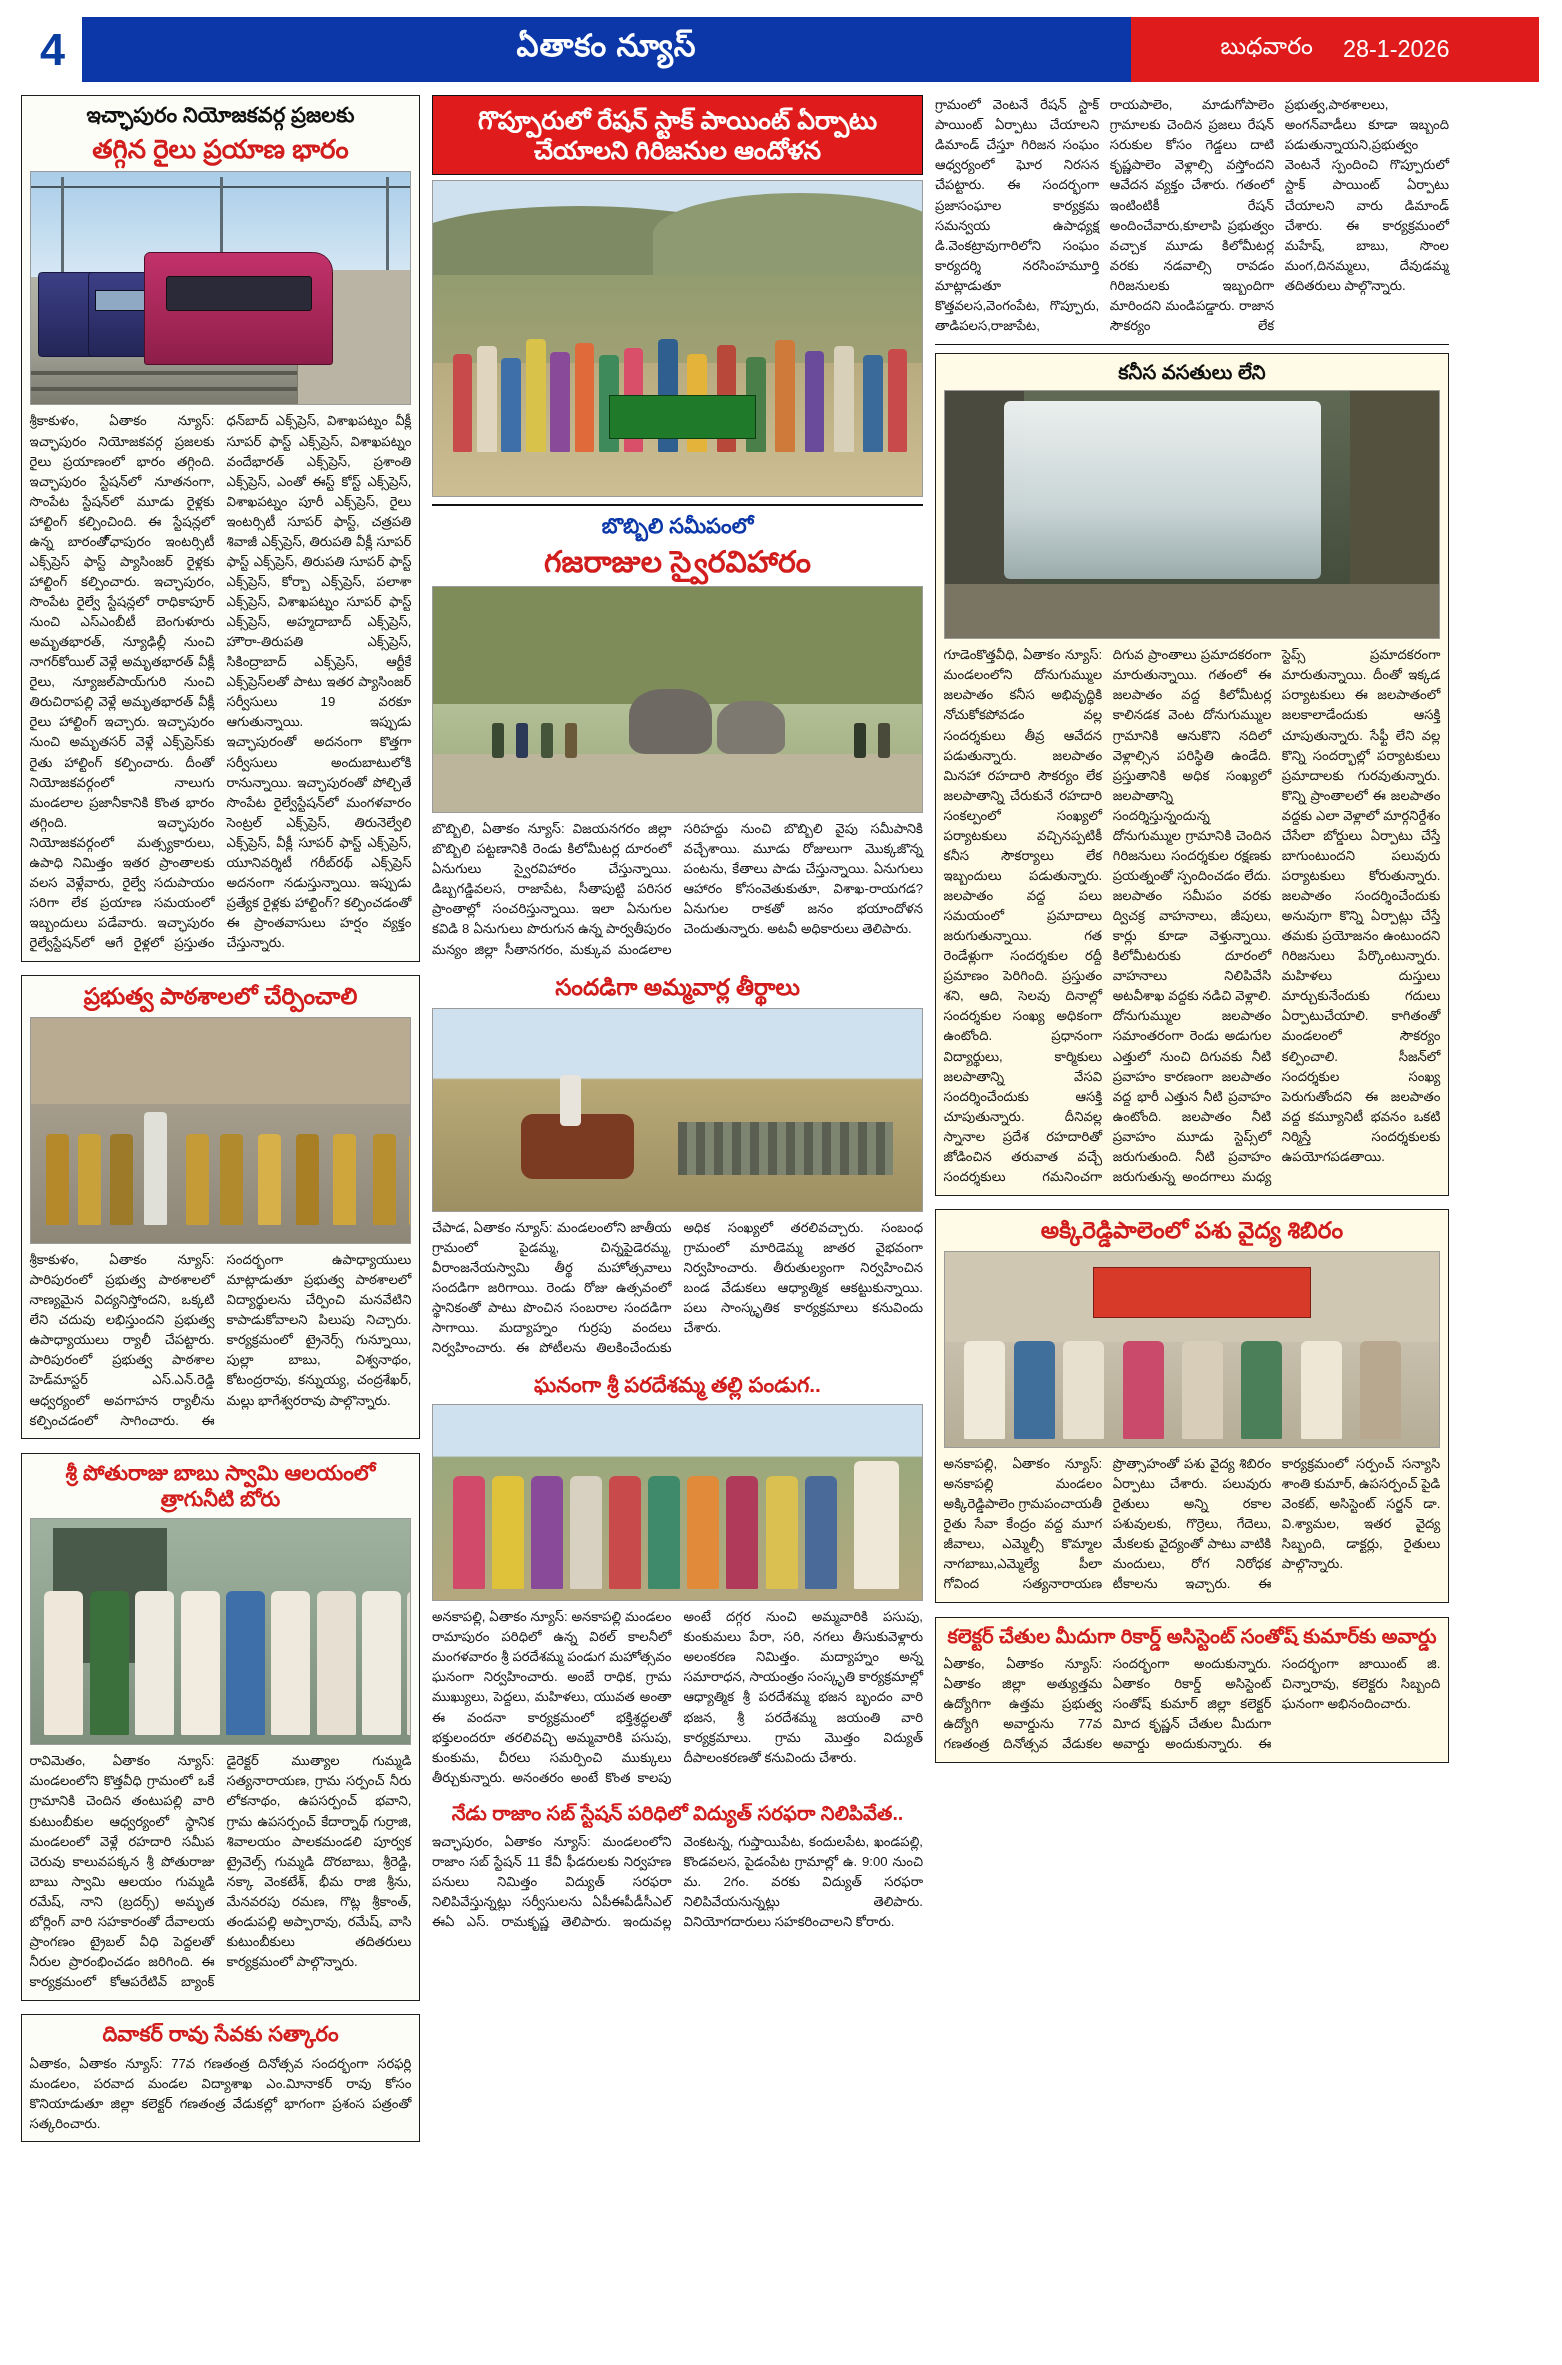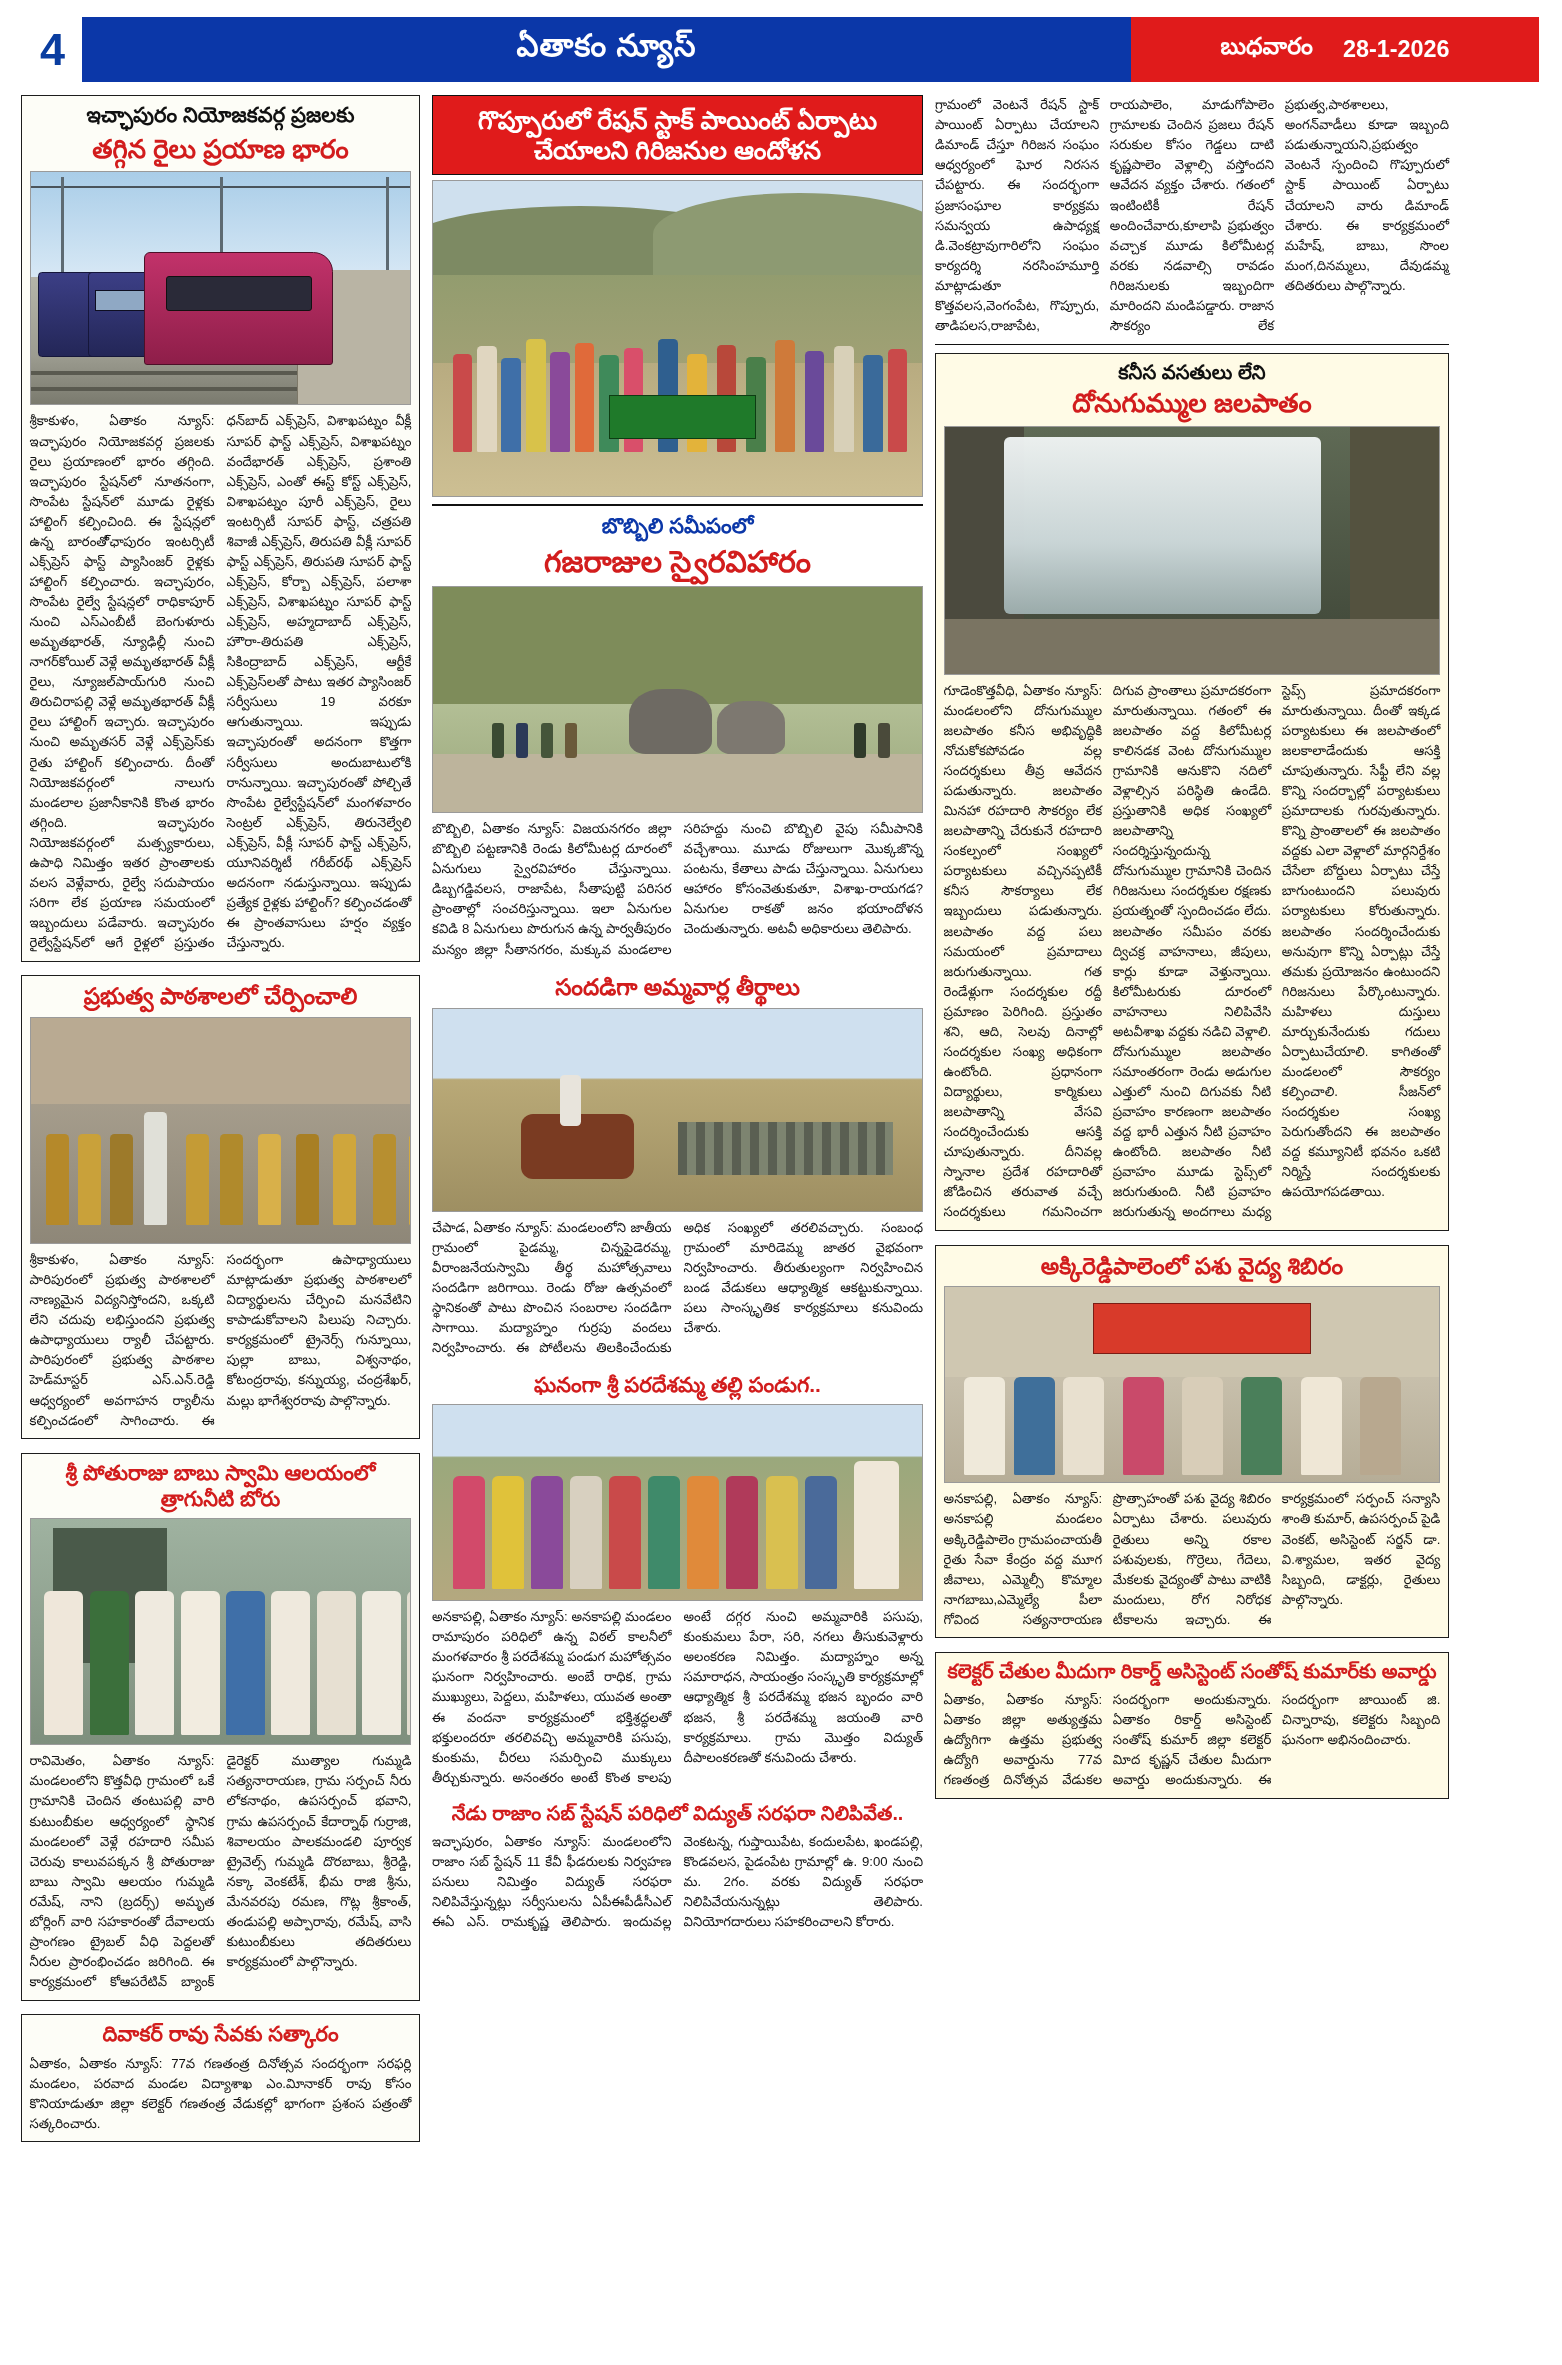--- a/index.html
+++ b/index.html
@@ -40,21 +40,21 @@
     font-size: 31px;
     font-weight: bold;
     display: flex; align-items: center; justify-content: center;
     letter-spacing: 0.8px;
   }
   .mh-date {
     width: 408px;
     background: #e01b1b;
     color: #ffffff;
     font-size: 23.4px;
-    font-weight: bold;
+    font-weight: normal;
     display: flex; align-items: center; justify-content: center;
     gap: 30px;
   }
 
   
   .content {
     display: flex;
     gap: 12px;
     margin: 13.6px 21px 0 21px;
   }
@@ -358,21 +358,20 @@
     </div>
 
     <div class="col-right">
 
       <div class="body-text three-col" style="margin-top:0">గ్రామంలో వెంటనే రేషన్ స్టాక్ పాయింట్ ఏర్పాటు చేయాలని డిమాండ్ చేస్తూ గిరిజన సంఘం ఆధ్వర్యంలో ఘోర నిరసన చేపట్టారు. ఈ సందర్భంగా ప్రజాసంఘాల కార్యక్రమ సమన్వయ ఉపాధ్యక్ష డి.వెంకట్రావుగారిలోని సంఘం కార్యదర్శి నరసింహమూర్తి మాట్లాడుతూ కొత్తవలస,వెంగంపేట, గొప్పూరు, తాడిపలస,రాజాపేట, రాయపాలెం, మాడుగోపాలెం గ్రామాలకు చెందిన ప్రజలు రేషన్ సరుకుల కోసం గెడ్డలు దాటి కృష్ణపాలెం వెళ్లాల్సి వస్తోందని ఆవేదన వ్యక్తం చేశారు. గతంలో ఇంటింటికీ రేషన్ అందించేవారు,కూలాపి ప్రభుత్వం వచ్చాక మూడు కిలోమీటర్ల వరకు నడవాల్సి రావడం గిరిజనులకు ఇబ్బందిగా మారిందని మండిపడ్డారు. రాజాన సౌకర్యం లేక ప్రభుత్వ,పాఠశాలలు, అంగన్‌వాడీలు కూడా ఇబ్బంది పడుతున్నాయని,ప్రభుత్వం వెంటనే స్పందించి గొప్పూరులో స్టాక్ పాయింట్ ఏర్పాటు చేయాలని వారు డిమాండ్ చేశారు. ఈ కార్యక్రమంలో మహేష్, బాబు, సొంల మంగ,దినమ్మలు, దేవుడమ్మ తదితరులు పాల్గొన్నారు.</div>
 
       <div class="sep"></div>
 
       <div class="box yellow">
         <div class="hl-black s26">కనీస వసతులు లేని</div>
-        <div class="hl-red s34" style="margin-top:3px">దోనుగుమ్ముల జలపాతం</div>
         <div class="photo ph-fall">
           <div class="rockL"></div>
             <div class="rockR"></div>
           <div class="water"></div>
             <div class="pool"></div>
         </div>
         <div class="body-text three-col">గూడెంకొత్తవీధి, ఏతాకం న్యూస్: మండలంలోని దోనుగుమ్ముల జలపాతం కనీస అభివృద్ధికి నోచుకోకపోవడం వల్ల సందర్శకులు తీవ్ర ఆవేదన పడుతున్నారు. జలపాతం మినహా రహదారి సౌకర్యం లేక జలపాతాన్ని చేరుకునే రహదారి సంకల్పంలో సంఖ్యలో పర్యాటకులు వచ్చినప్పటికీ కనీస సౌకర్యాలు లేక ఇబ్బందులు పడుతున్నారు. జలపాతం వద్ద పలు సమయంలో ప్రమాదాలు జరుగుతున్నాయి. గత రెండేళ్లుగా సందర్శకుల రద్దీ ప్రమాణం పెరిగింది. ప్రస్తుతం శని, ఆది, సెలవు దినాల్లో సందర్శకుల సంఖ్య అధికంగా ఉంటోంది. ప్రధానంగా విద్యార్థులు, కార్మికులు జలపాతాన్ని వేసవి సందర్శించేందుకు ఆసక్తి చూపుతున్నారు. దీనివల్ల స్నానాల ప్రదేశ రహదారితో జోడించిన తరువాత వచ్చే సందర్శకులు గమనించగా దిగువ ప్రాంతాలు ప్రమాదకరంగా మారుతున్నాయి. గతంలో ఈ జలపాతం వద్ద కిలోమీటర్ల కాలినడక వెంట దోనుగుమ్ముల గ్రామానికి ఆనుకొని నదిలో వెళ్లాల్సిన పరిస్థితి ఉండేది. ప్రస్తుతానికి అధిక సంఖ్యలో జలపాతాన్ని సందర్శిస్తున్నందున్న దోనుగుమ్ముల గ్రామానికి చెందిన గిరిజనులు సందర్శకుల రక్షణకు ప్రయత్నంతో స్పందించడం లేదు. జలపాతం సమీపం వరకు ద్విచక్ర వాహనాలు, జీపులు, కార్లు కూడా వెళ్తున్నాయి. కిలోమీటరుకు దూరంలో వాహనాలు నిలిపివేసి అటవీశాఖ వద్దకు నడిచి వెళ్లాలి. దోనుగుమ్ముల జలపాతం సమాంతరంగా రెండు అడుగుల ఎత్తులో నుంచి దిగువకు నీటి ప్రవాహం కారణంగా జలపాతం వద్ద భారీ ఎత్తున నీటి ప్రవాహం ఉంటోంది. జలపాతం నీటి ప్రవాహం మూడు స్టెప్స్‌లో జరుగుతుంది. నీటి ప్రవాహం జరుగుతున్న అందగాలు మధ్య స్టెప్స్ ప్రమాదకరంగా మారుతున్నాయి. దీంతో ఇక్కడ పర్యాటకులు ఈ జలపాతంలో జలకాలాడేందుకు ఆసక్తి చూపుతున్నారు. సేఫ్టీ లేని వల్ల కొన్ని సందర్భాల్లో పర్యాటకులు ప్రమాదాలకు గురవుతున్నారు. కొన్ని ప్రాంతాలలో ఈ జలపాతం వద్దకు ఎలా వెళ్లాలో మార్గనిర్దేశం చేసేలా బోర్డులు ఏర్పాటు చేస్తే బాగుంటుందని పలువురు పర్యాటకులు కోరుతున్నారు. జలపాతం సందర్శించేందుకు అనువుగా కొన్ని ఏర్పాట్లు చేస్తే తమకు ప్రయోజనం ఉంటుందని గిరిజనులు పేర్కొంటున్నారు. మహిళలు దుస్తులు మార్చుకునేందుకు గదులు ఏర్పాటుచేయాలి. కాగితంతో మండలంలో సౌకర్యం కల్పించాలి. సీజన్‌లో సందర్శకుల సంఖ్య పెరుగుతోందని ఈ జలపాతం వద్ద కమ్యూనిటీ భవనం ఒకటి నిర్మిస్తే సందర్శకులకు ఉపయోగపడతాయి.</div>
       </div>
 
       <div class="box yellow">

